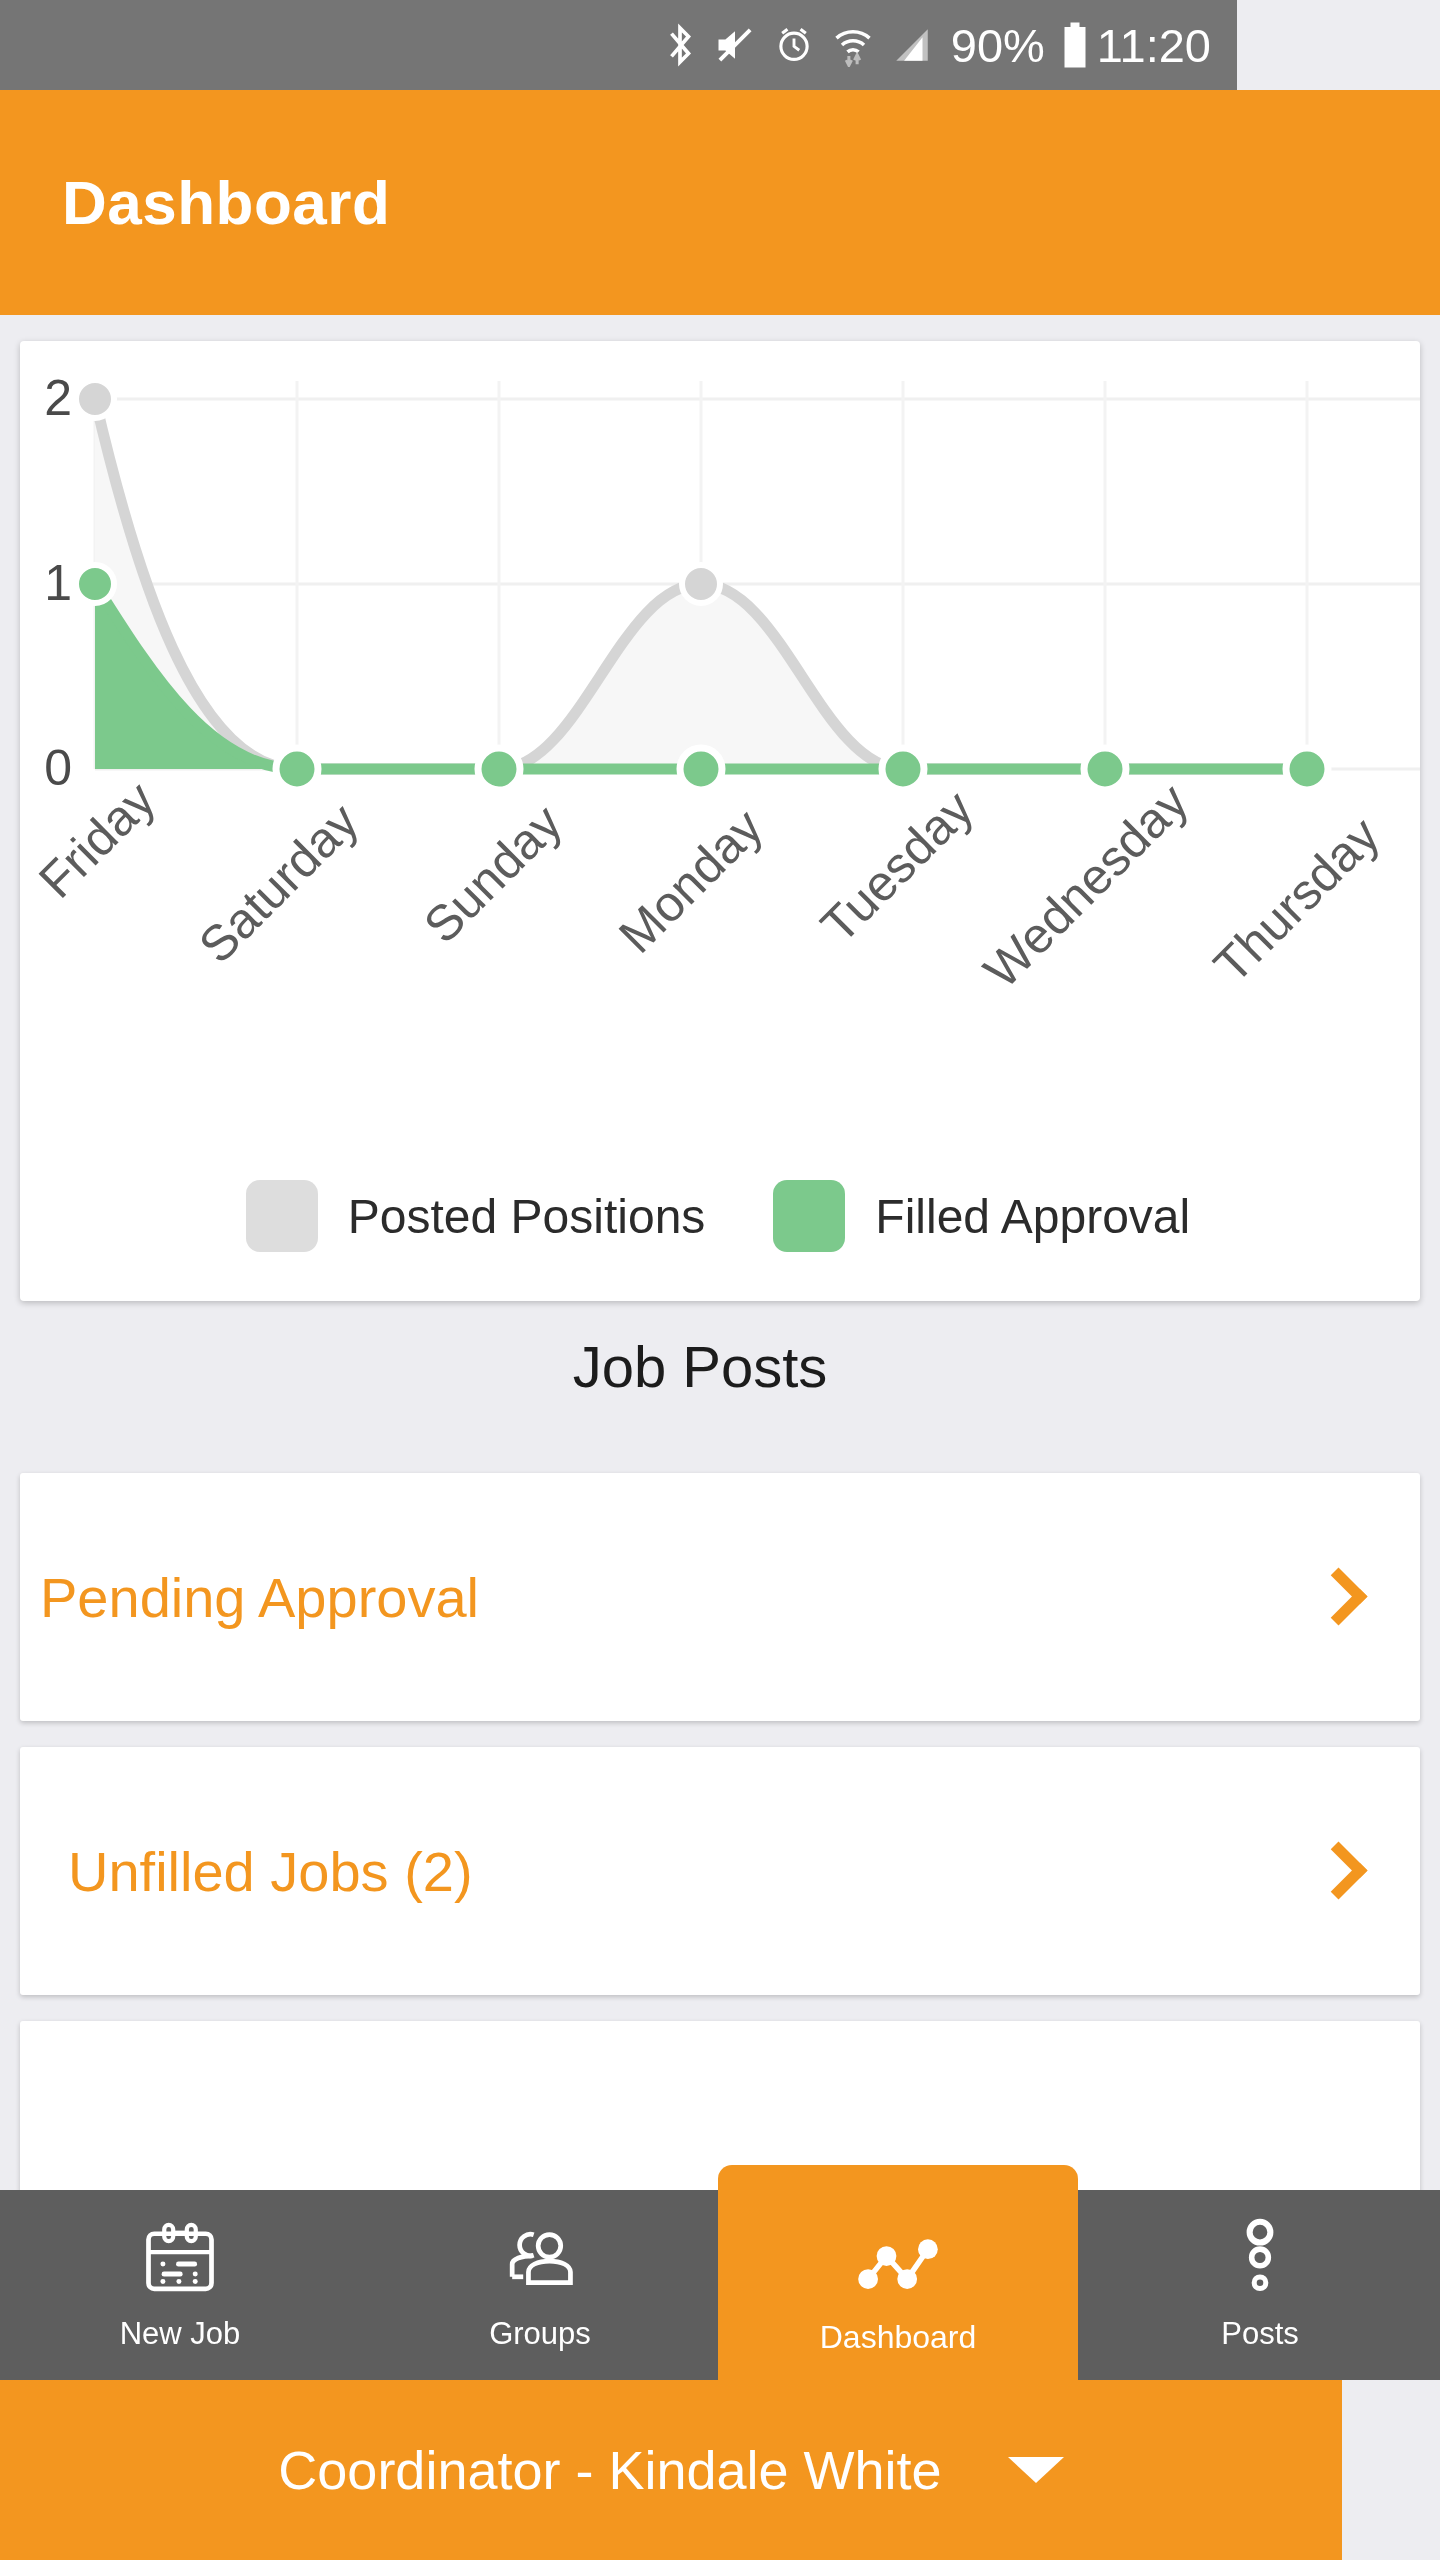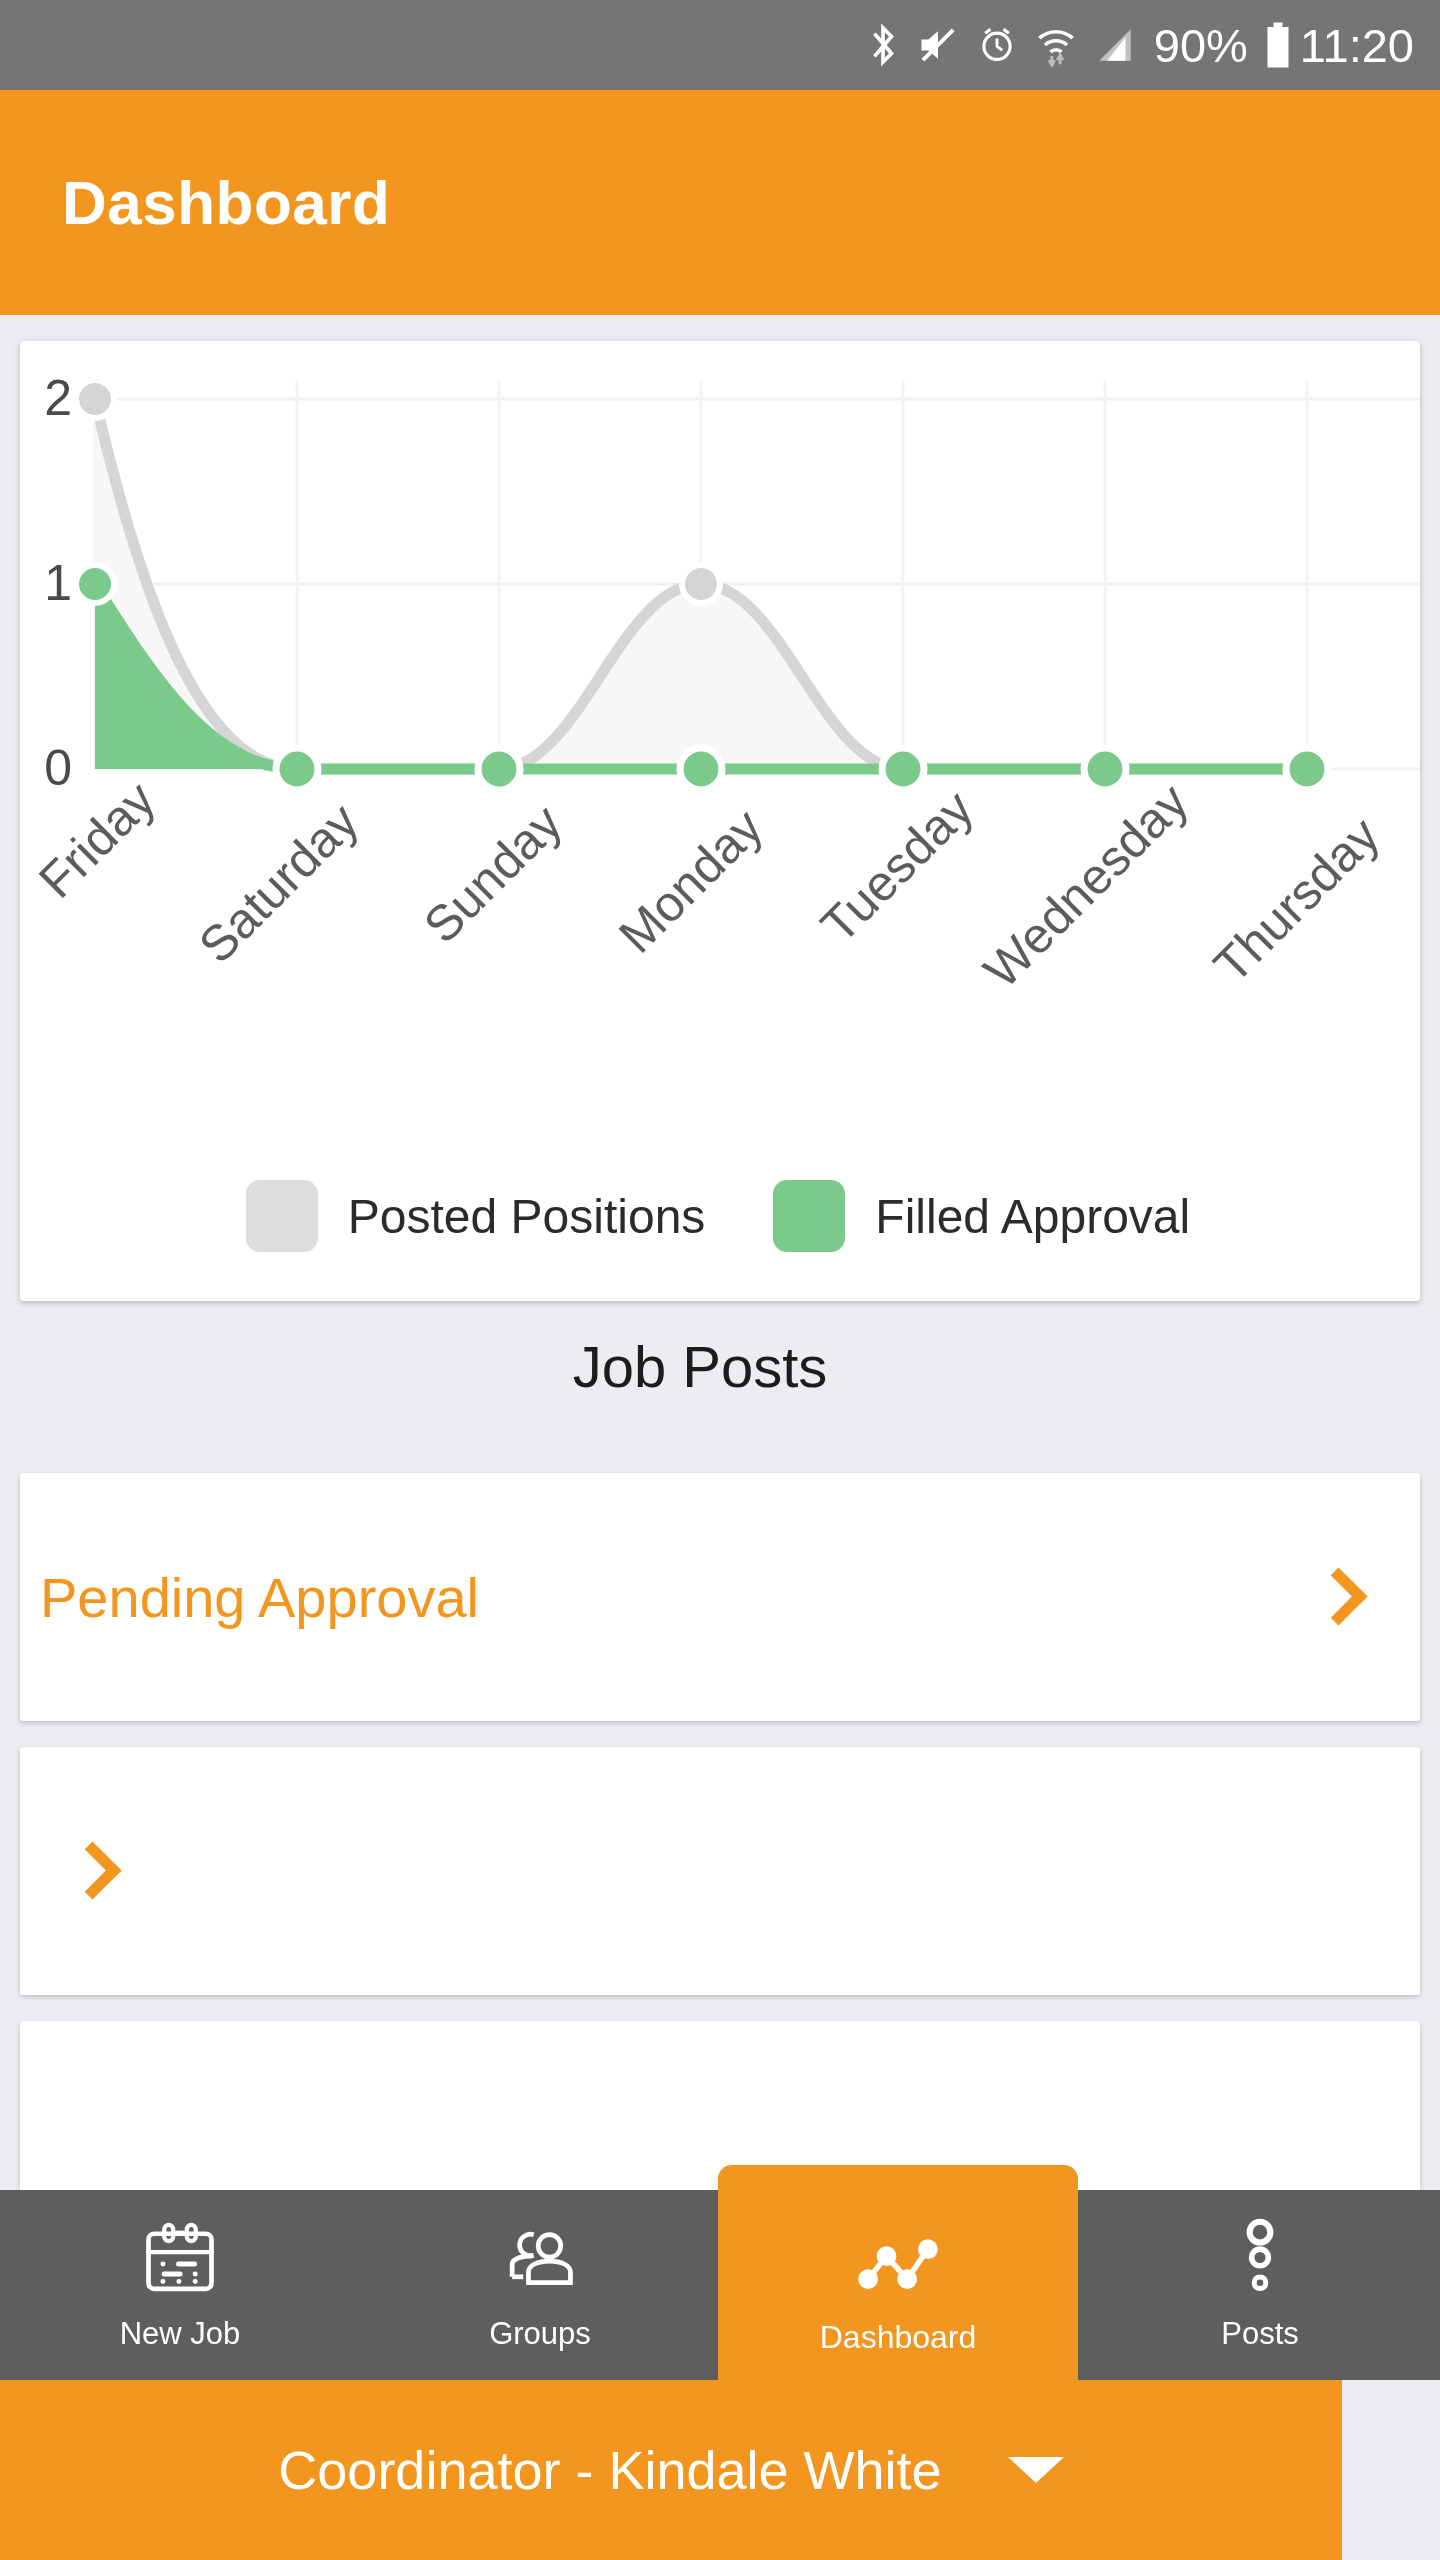--- a/index.html
+++ b/index.html
@@ -5,21 +5,21 @@
   html,body{margin:0;padding:0;}
   body{
     width:1440px;height:2560px;
     background:#ededf1;
     font-family:"Liberation Sans","DejaVu Sans",sans-serif;
     overflow:hidden;
     position:relative;
   }
   
   #status-bar{
-    position:absolute;left:0;top:0;width:1440px;height:90px;
+    position:absolute;left:0;top:0;width:1237px;height:90px;
     background:#757575;
     display:flex;align-items:center;justify-content:flex-end;
     box-sizing:border-box;padding-right:26px;
   }
   #status-bar .sb-icon{display:inline-flex;align-items:center;justify-content:center;margin-left:16px;}
   #status-bar .sb-text{color:#ffffff;font-size:47px;letter-spacing:0px;margin-left:8px;line-height:1;}
   #status-bar .sb-pct{color:#ffffff;font-size:47px;margin-left:18px;line-height:1;}
 
   
   #app-bar{
@@ -222,20 +222,21 @@
   </div>
 
   <div id="job-posts-title">Job Posts</div>
 
   <div class="list-card" id="card-pending">
     <span class="lc-label">Pending Approval</span>
     <span class="chev"></span>
   </div>
 
   <div class="list-card" id="card-unfilled">
+    <span class="lc-label">Unfilled Jobs (2)</span>
     <span class="chev"></span>
   </div>
 
   <div class="list-card" id="card-third"></div>
 </div>
 
 <div id="bottom-nav">
 
   <div class="nav-item" id="nav-newjob">
     <span class="nav-icon">

